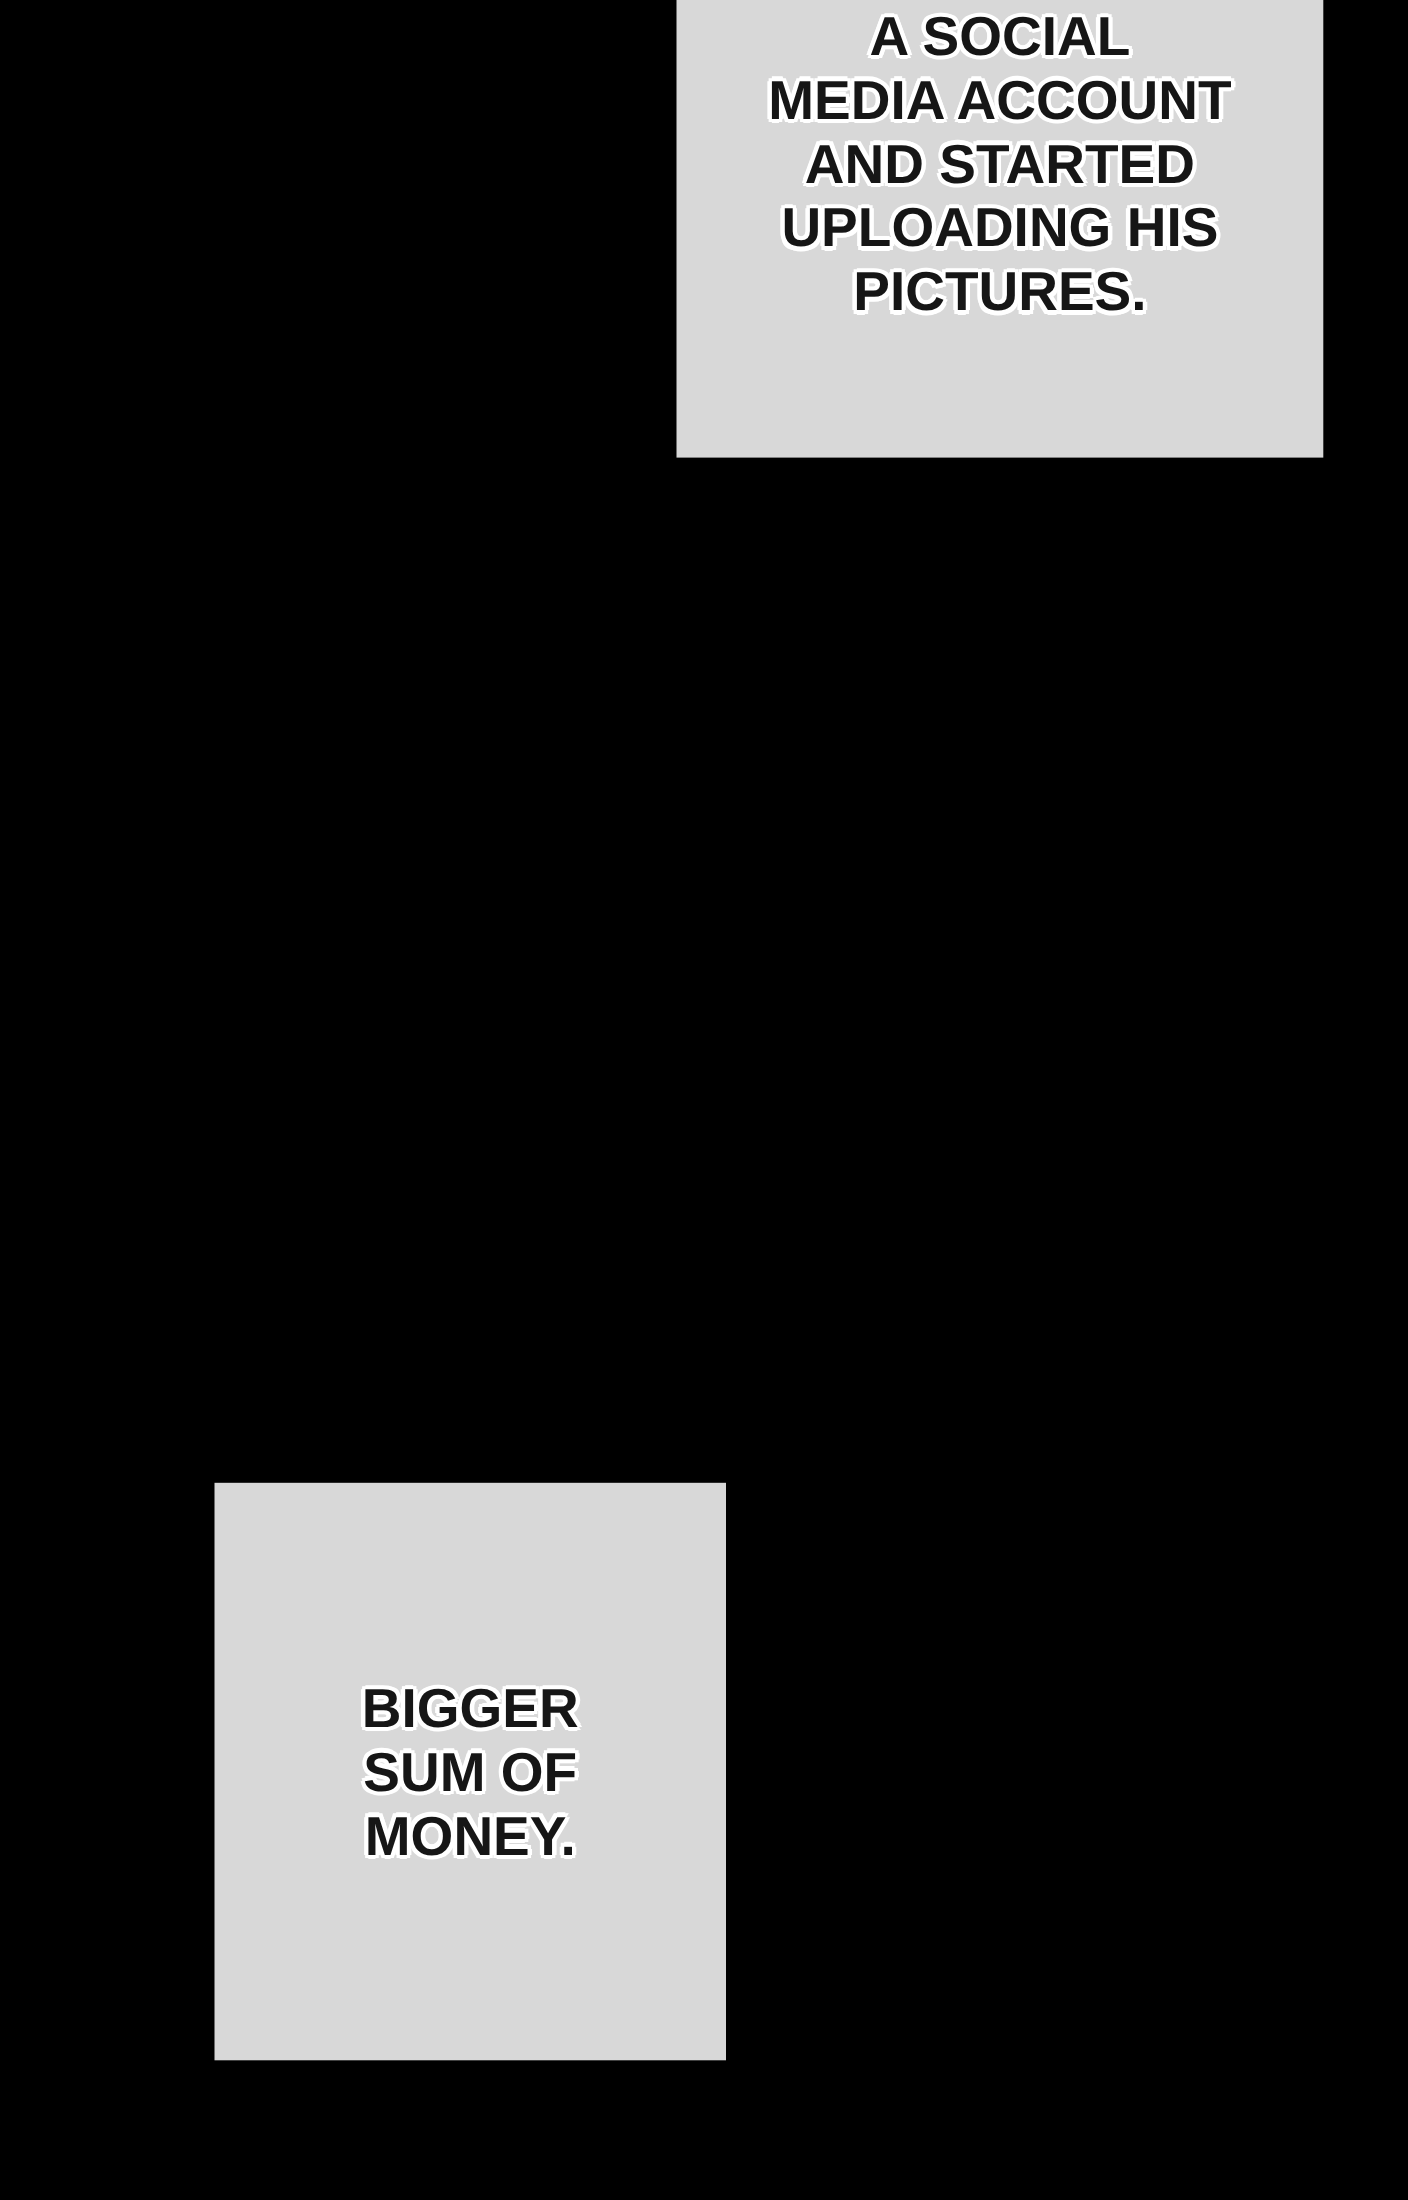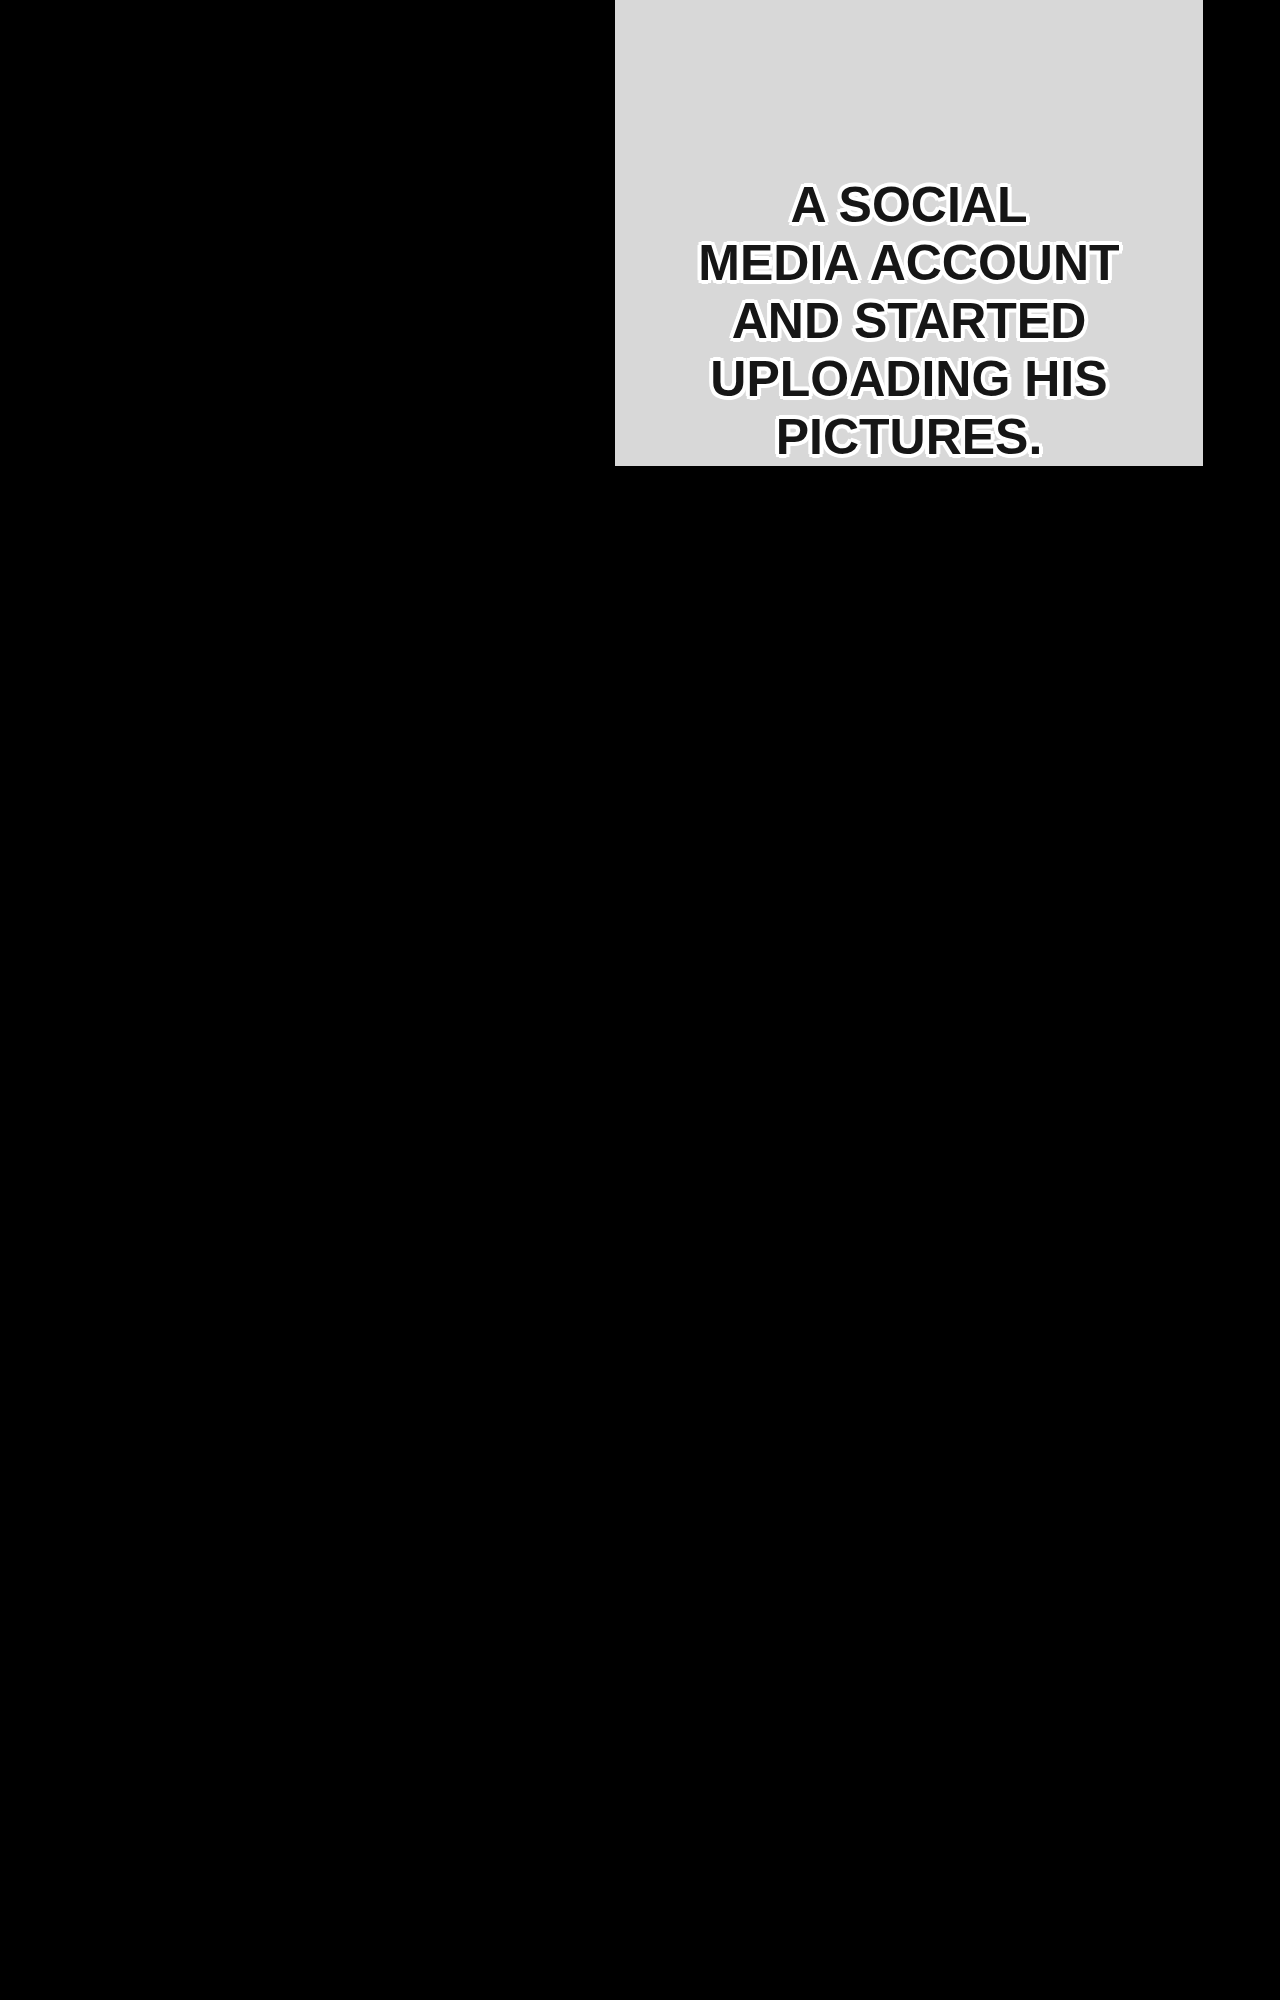--- a/index.html
+++ b/index.html
@@ -19,22 +19,22 @@
     position: absolute;
     background: #d8d8d8;
     display: flex;
     flex-direction: column;
     align-items: center;
   }
   .panel-top {
     left: 615px;
     top: 0;
     width: 588px;
-    height: 466px;
-    justify-content: flex-end;
+    height: 416px;
+    justify-content: flex-start;
     padding-top: 4px;
     box-sizing: border-box;
   }
   .panel-bottom {
     left: 195px;
     top: 1348px;
     width: 465px;
     height: 525px;
     justify-content: center;
   }
@@ -64,14 +64,19 @@
 <div class="page">
 
   <div class="panel panel-top">
     <div class="caption">A SOCIAL
 MEDIA ACCOUNT
 AND STARTED
 UPLOADING HIS
 PICTURES.</div>
   </div>
 
+  <div class="panel panel-bottom">
+    <div class="caption">BIGGER
+SUM OF
+MONEY.</div>
+  </div>
 
 </div>
 
 </body></html>

